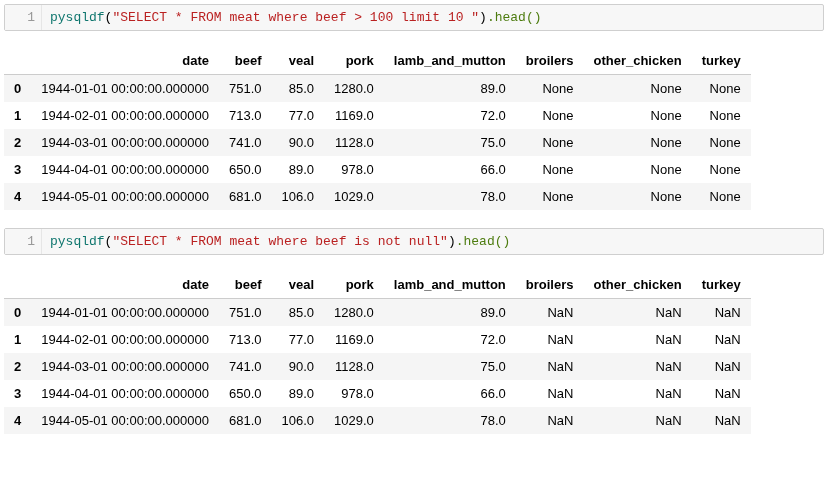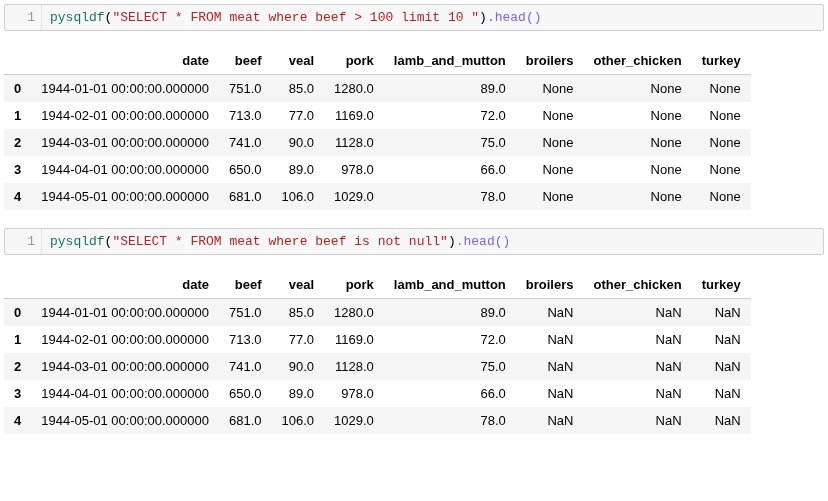--- a/index.html
+++ b/index.html
@@ -33,21 +33,21 @@
   }
   .code {
     padding: 5px 8px;
     font-family: Consolas, "Courier New", monospace;
     font-size: 13px;
     white-space: pre;
   }
   .tok-fn  { color: #0f766e; }
   .tok-par { color: #000; }
   .tok-str { color: #ba2121; }
-  .tok-dot { color: #8b5cf6; }
+  .tok-dot { color: #4d7c0f; }
 
   .df {
     border-collapse: collapse;
     margin-bottom: 18px;
     font-size: 13px;
   }
   .df th, .df td {
     padding: 6px 10px;
     text-align: right;
     white-space: nowrap;

